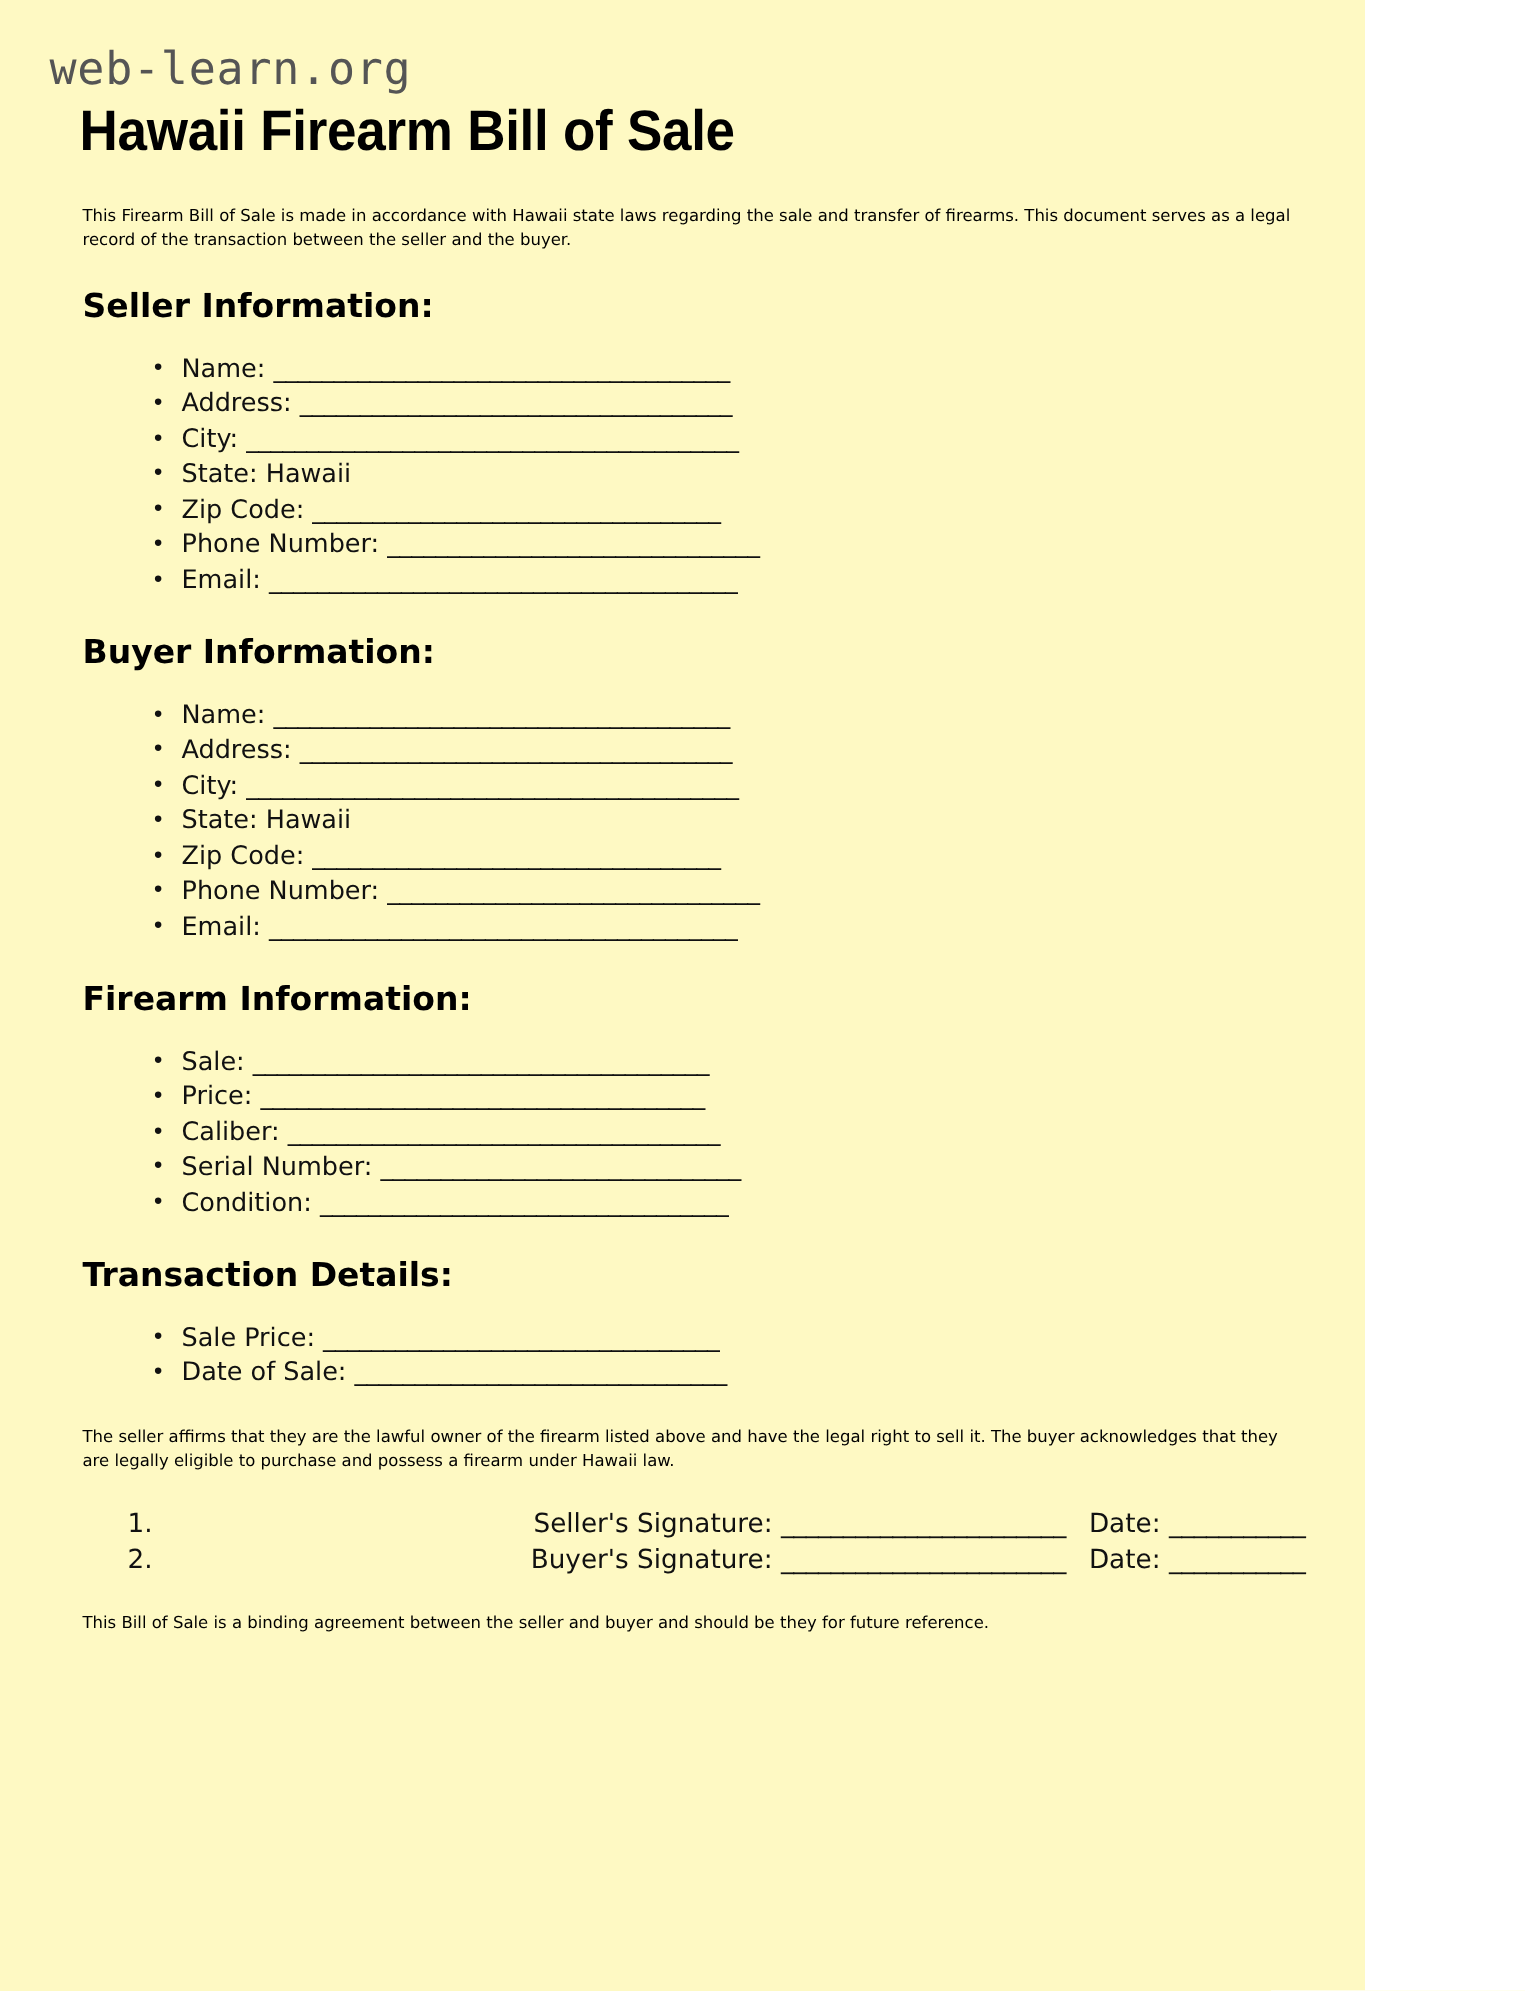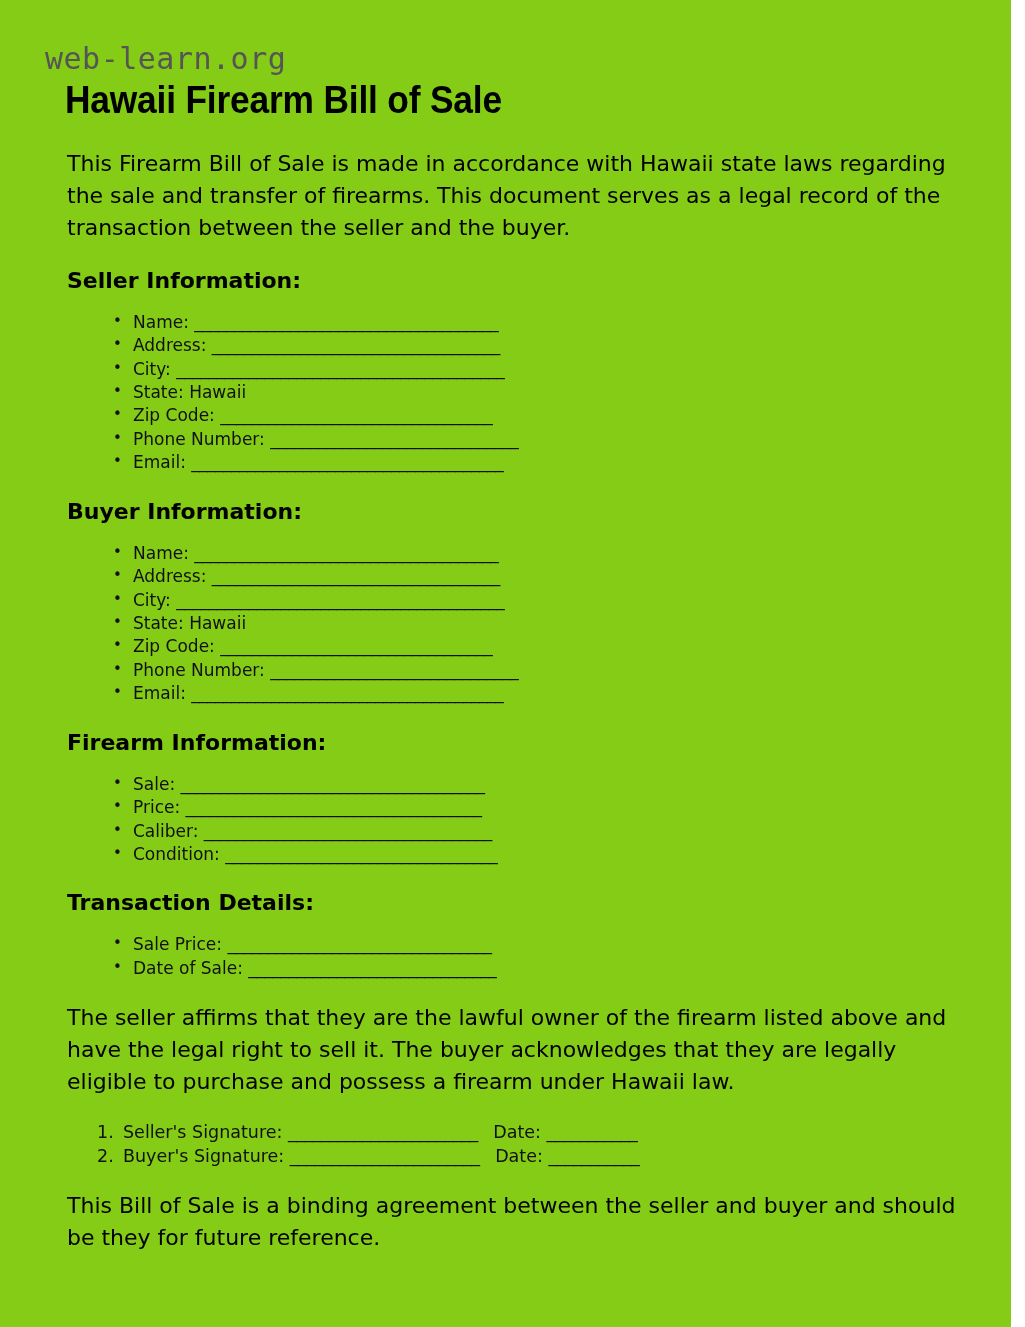--- a/index.html
+++ b/index.html
@@ -10,25 +10,25 @@
   }
   body {
     width: 1025px;
     height: 1327px;
     font-family: "DejaVu Sans", sans-serif;
     color: #000000;
     overflow: hidden;
   }
   .page {
     position: relative;
-    width: 1011px;
+    width: 910px;
     height: 1327px;
-    background: #84cc16;
+    background: #fef9c3;
     box-sizing: border-box;
-    padding: 12px;
+    padding: 0;
   }
   .content {
     padding: 30px 40px 0 33px;
   }
   .site-logo {
     font-family: "DejaVu Sans Mono", monospace;
     font-size: 30px;
     letter-spacing: 0.5px;
     color: #555555;
     line-height: 1.15;
@@ -42,21 +42,21 @@
     line-height: 1.15;
     letter-spacing: -0.2px;
     color: #000000;
     margin: 0 0 26px 20px;
     transform: scaleX(0.93);
     transform-origin: left center;
     white-space: nowrap;
   }
   .para {
     margin: 0 0 22px 22px;
-    font-size: 22px;
+    font-size: 11px;
     line-height: 1.45;
     max-width: 905px;
   }
   .section-heading {
     font-weight: bold;
     font-size: 22px;
     line-height: 1.4;
     margin: 0 0 14px 22px;
     color: #000000;
   }
@@ -79,20 +79,21 @@
     left: 0;
     top: 0;
     font-size: 15px;
     line-height: 1.45;
   }
   ol.sig-list {
     list-style: none;
     counter-reset: sig;
     margin: 0 0 22px 0;
     padding: 0 0 0 52px;
+    text-align: right;
   }
   ol.sig-list li {
     counter-increment: sig;
     position: relative;
     font-size: 17.5px;
     line-height: 1.38;
     color: #111111;
     white-space: nowrap;
     padding-left: 26px;
   }
@@ -140,20 +141,21 @@
       <li><span>Zip Code:</span> <span class="blank">__________________________________</span></li>
       <li><span>Phone Number:</span> <span class="blank">_______________________________</span></li>
       <li><span>Email:</span> <span class="blank">_______________________________________</span></li>
     </ul>
 
     <div class="section-heading">Firearm Information:</div>
     <ul class="field-list">
       <li><span>Sale:</span> <span class="blank">______________________________________</span></li>
       <li><span>Price:</span> <span class="blank">_____________________________________</span></li>
       <li><span>Caliber:</span> <span class="blank">____________________________________</span></li>
+      <li><span>Serial Number:</span> <span class="blank">______________________________</span></li>
       <li><span>Condition:</span> <span class="blank">__________________________________</span></li>
     </ul>
 
     <div class="section-heading">Transaction Details:</div>
     <ul class="field-list">
       <li><span>Sale Price:</span> <span class="blank">_________________________________</span></li>
       <li><span>Date of Sale:</span> <span class="blank">_______________________________</span></li>
     </ul>
 
     <p class="para">The seller affirms that they are the lawful owner of the firearm listed above and have the legal right to sell it. The buyer acknowledges that they are legally eligible to purchase and possess a firearm under Hawaii law.</p>

